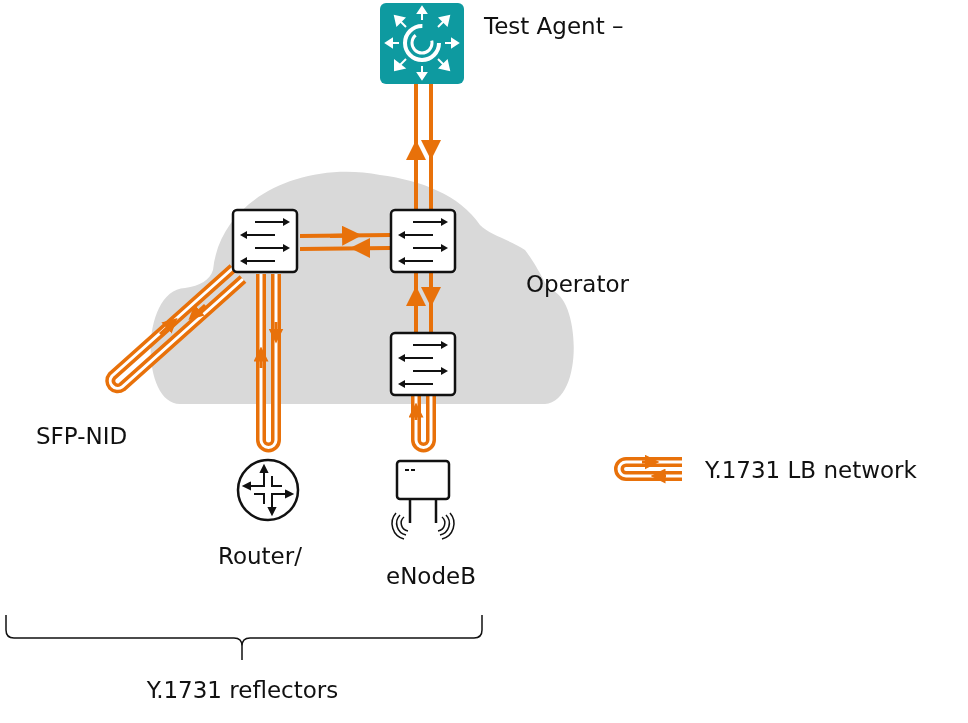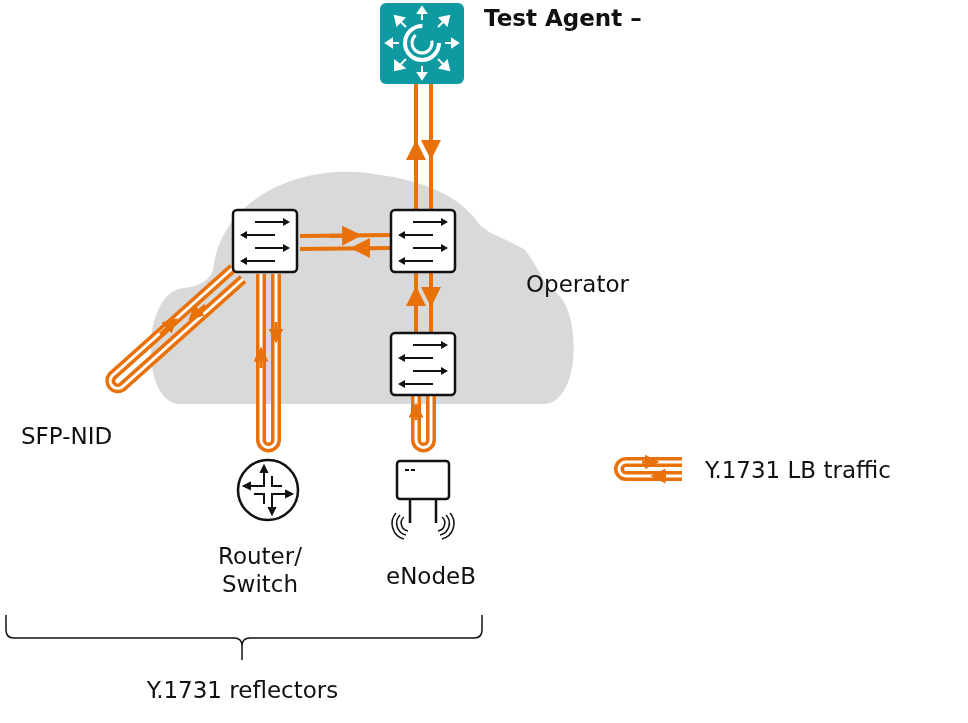--- a/index.html
+++ b/index.html
@@ -132,32 +132,31 @@
   <path d="M6,615 L6,630 Q6,638 14,638 L234,638 Q242,638 242,646 L242,660 L242,646 Q242,638 250,638 L474,638 Q482,638 482,630 L482,615" fill="none" stroke="#111" stroke-width="1.5"></path>
 
   <g fill="none">
     <path d="M682,462 L626,462 A7,7 0 0 0 626,476 L682,476" stroke="#e8710a" stroke-width="10"></path>
     <path d="M682,462 L626,462 A7,7 0 0 0 626,476 L682,476" stroke="#fff" stroke-width="3"></path>
     <path d="M642,462 L652,462" stroke="#e8710a" stroke-width="3" marker-end="url(#arrOrange)"></path>
     <path d="M666,476 L658,476" stroke="#e8710a" stroke-width="3" marker-end="url(#arrOrange)"></path>
   </g>
 </svg>
 
-<div class="label" style="left:484px; top:4px;font-weight:bold;">
+<div class="label" style="left:484px; top:12px;">
   <div>Test Agent –</div>
 </div>
 
 <div class="label" style="left:526px; top:270px;text-align:right;">
   <div>Operator</div>
 </div>
 
-<div class="label" style="left:21px; top:422px;">SFP-NID</div>
+<div class="label" style="left:36px; top:422px;">SFP-NID</div>
 
 <div class="label center" style="left:200px; top:542px; width:120px;">
   <div>Router/</div>
-  <div>Switch</div>
 </div>
 
 <div class="label" style="left:386px; top:562px;">eNodeB</div>
 
 <div class="label center" style="left:120px; top:676px; width:245px;">Y.1731 reflectors</div>
 
-<div class="label" style="left:705px; top:456px;">Y.1731 LB traffic</div>
+<div class="label" style="left:705px; top:456px;">Y.1731 LB network</div>
 
 </body></html>

